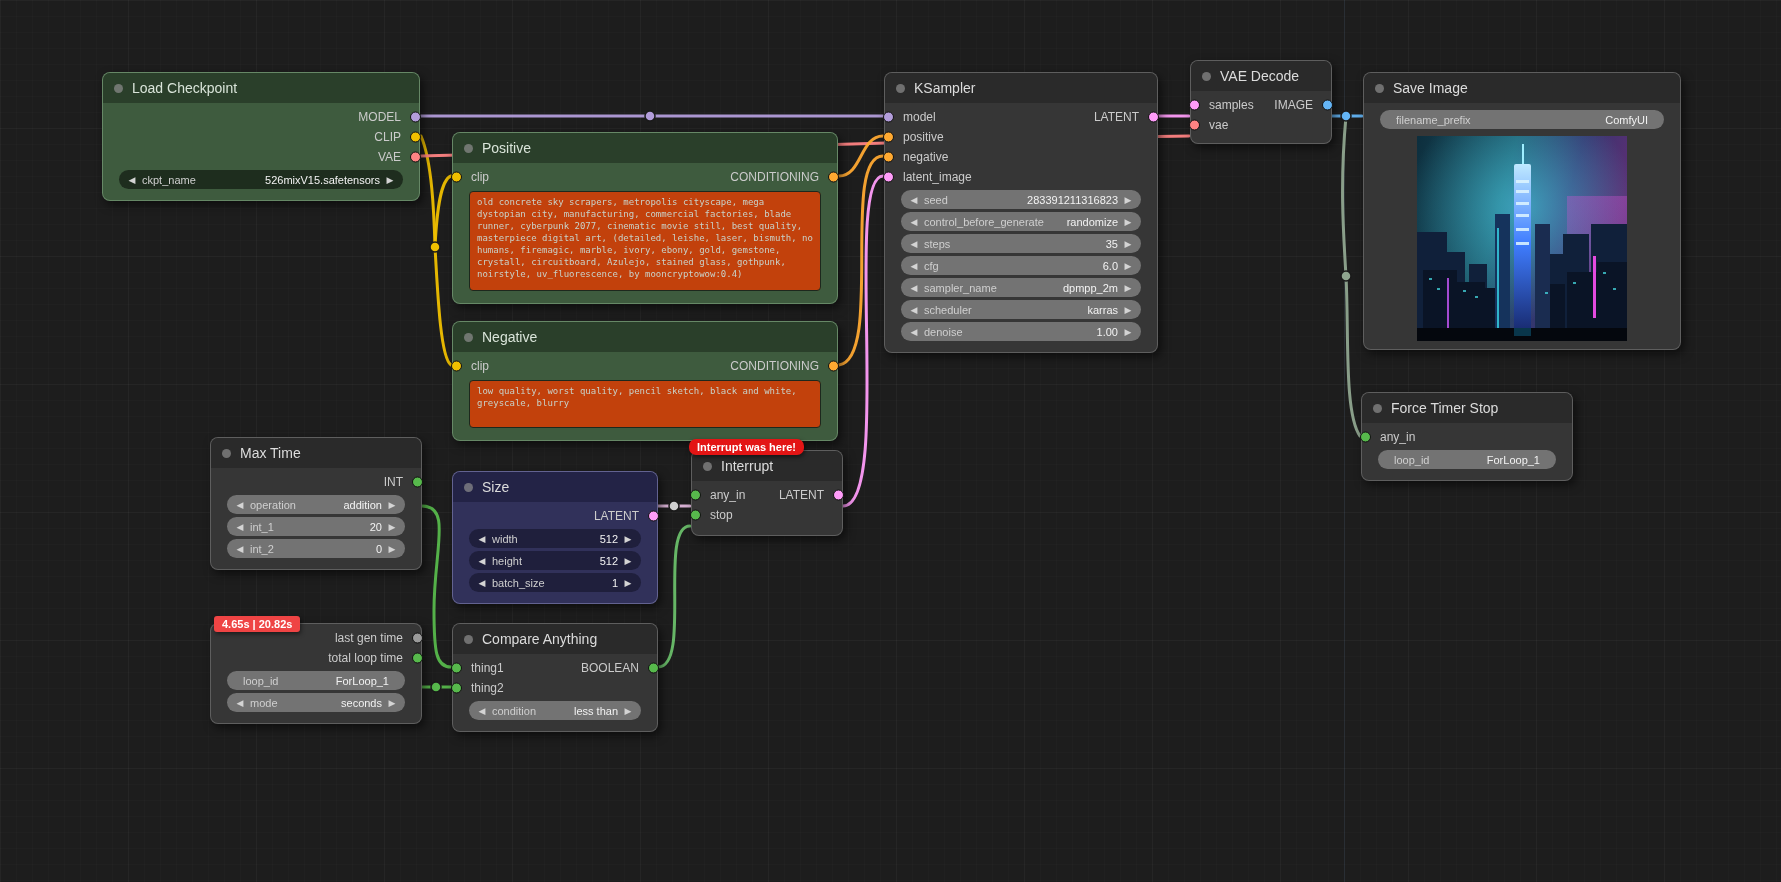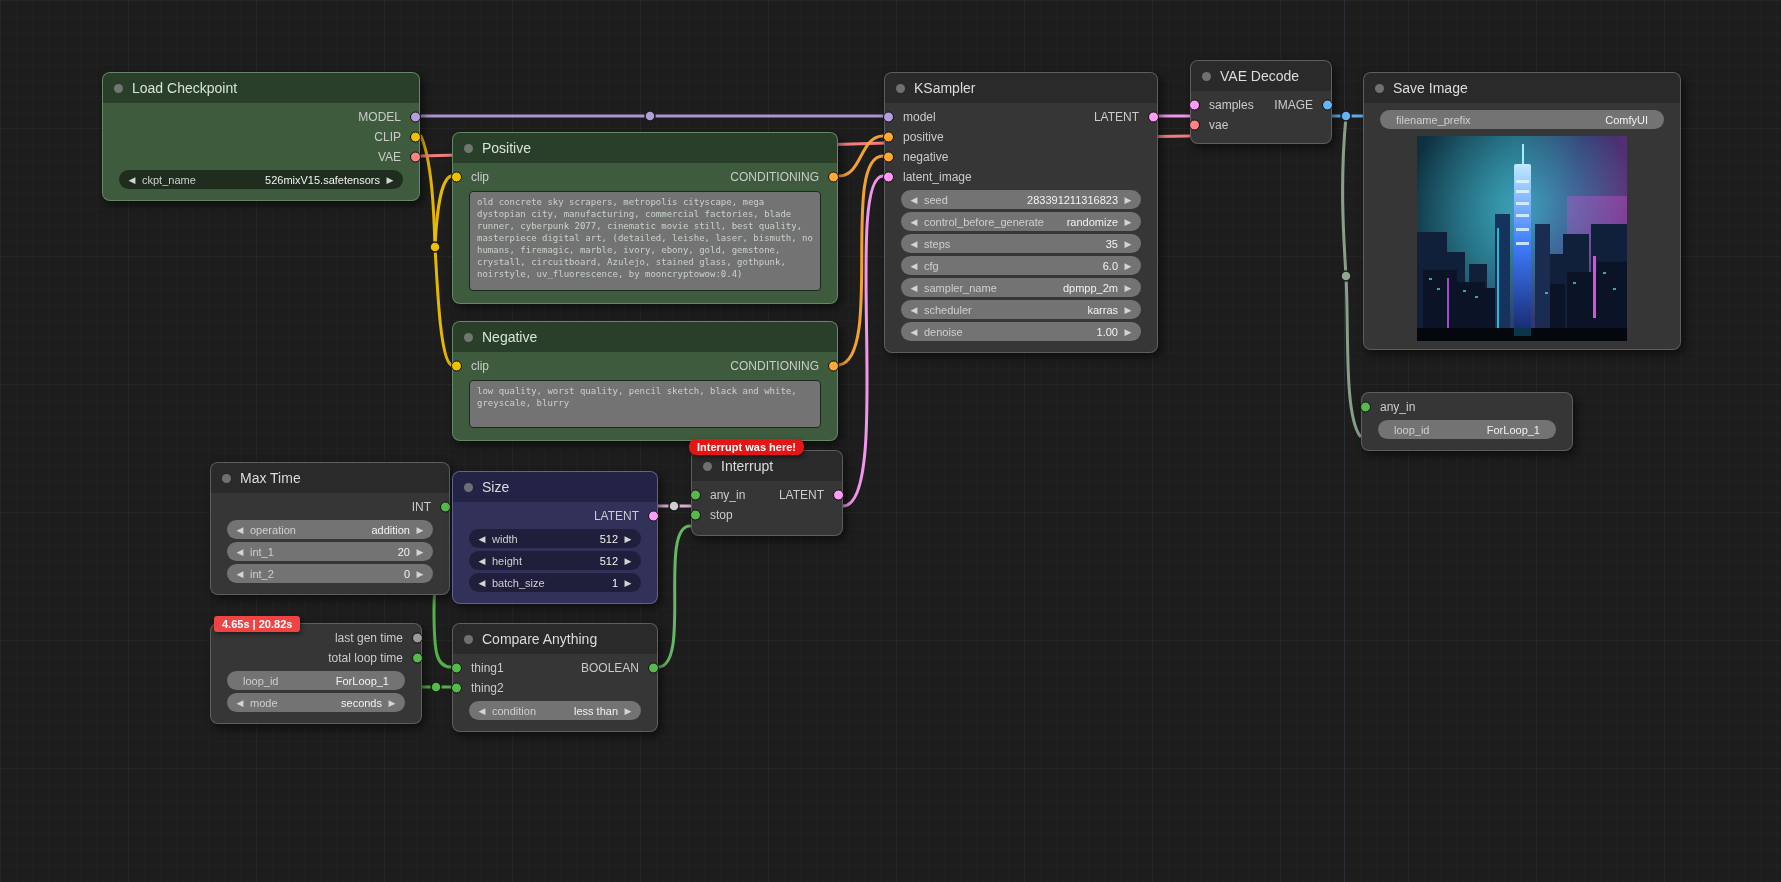--- a/index.html
+++ b/index.html
@@ -40,21 +40,21 @@
         box-sizing:border-box;border:1px solid #111;z-index:3;}
   .slot-dot.in{left:-6px;} .slot-dot.out{right:-6px;}
 
   .widget{height:19px;background:#737373;border-radius:10px;margin:3px 12px;display:flex;align-items:center;
         padding:0 7px;font-size:11px;color:#cfcfcf;}
   .w-arrow{font-size:9px;color:#d4d4d4;width:12px;text-align:center;flex:none;}
   .w-name{margin-left:4px;white-space:nowrap;}
   .w-value{margin-left:auto;margin-right:4px;color:#f2f2f2;white-space:nowrap;}
   .widget.noarrow{padding:0 12px;}
 
-  .prompt{margin:4px 12px;background:#737373;border:1px solid #1d281d;border-radius:4px;padding:5px 7px;
+  .prompt{margin:4px 12px;background:#c2410c;border:1px solid #1d281d;border-radius:4px;padding:5px 7px;
         font-family:"DejaVu Sans Mono",monospace;font-size:9px;line-height:1.33;color:#c9d2c9;overflow:hidden;}
   .prompt.tall{height:88px;} .prompt.short{height:36px;}
 
   .preview{margin:7px auto 0;width:210px;height:205px;background:#000;overflow:hidden;}
 
   .badge{position:absolute;z-index:4;font-size:11px;font-weight:bold;color:#fff;border-radius:3px;
         padding:2px 8px;white-space:nowrap;box-shadow:1px 2px 4px rgba(0,0,0,.5);}
   .badge.time{background:#ef4444;margin-top:16px;}
   .badge.interrupt{background:#e31515;border-radius:7px;}
 </style>
@@ -312,33 +312,37 @@
             <rect x="196" y="152" width="3" height="2"></rect>
         </g>
         <rect x="0" y="192" width="210" height="13" fill="#04070d"></rect>
         <rect x="97" y="192" width="17" height="8" fill="#0b4a66" opacity="0.7"></rect>
       </svg>
     </div>
   </div>
 </div>
 
 <div class="node" style="left:1361px;top:392px;width:212px;">
+  <div class="node-header">
+    <span class="collapse-dot"></span>
+    <span class="node-title">Force Timer Stop</span>
+  </div>
   <div class="node-body">
     <div class="srow">
       <span>any_in</span>
       <span class="slot-dot in" style="background:#57b94c"></span>
     </div>
     <div class="widget noarrow">
       <span class="w-name">loop_id</span>
       <span class="w-value">ForLoop_1</span>
     </div>
   </div>
 </div>
 
-<div class="node" style="left:210px;top:462px;width:240px;">
+<div class="node" style="left:210px;top:437px;width:212px;">
   <div class="node-header">
     <span class="collapse-dot"></span>
     <span class="node-title">Max Time</span>
   </div>
   <div class="node-body">
     <div class="srow">
       <span class="right">INT</span>
       <span class="slot-dot out" style="background:#57b94c"></span>
     </div>
     <div class="widget">

